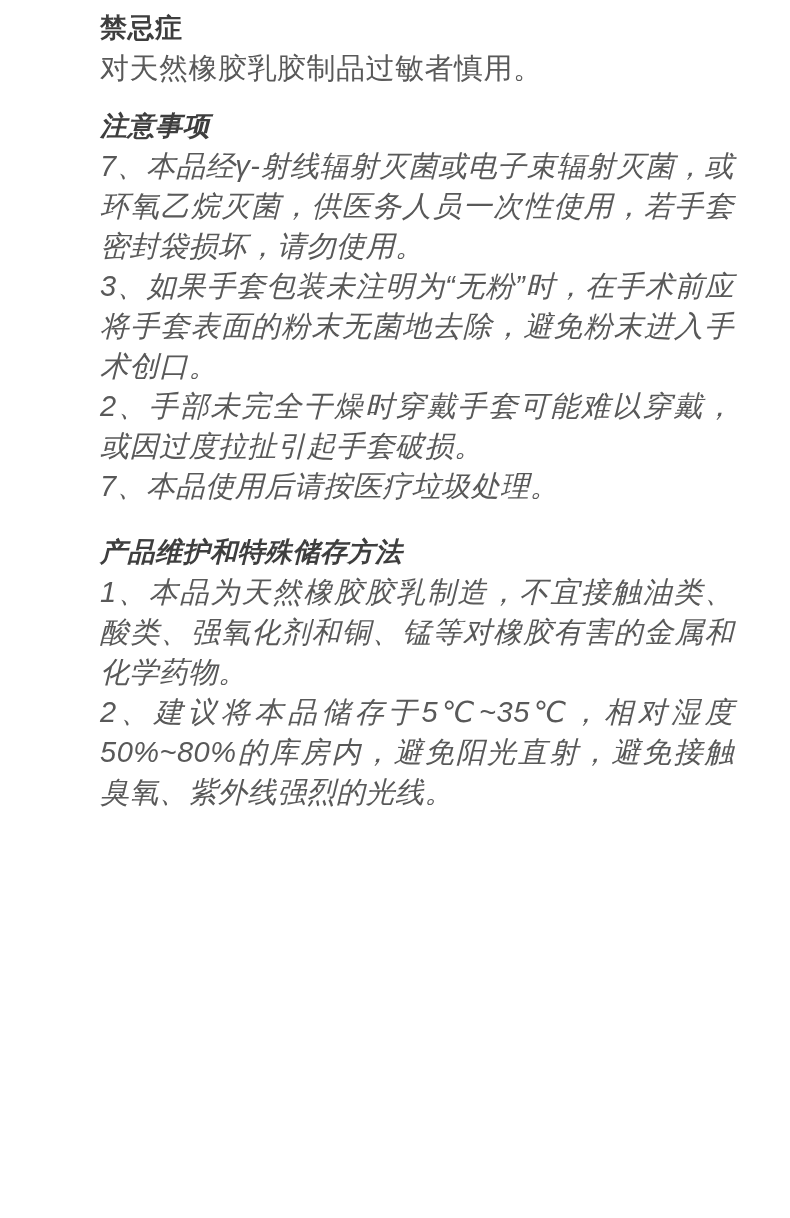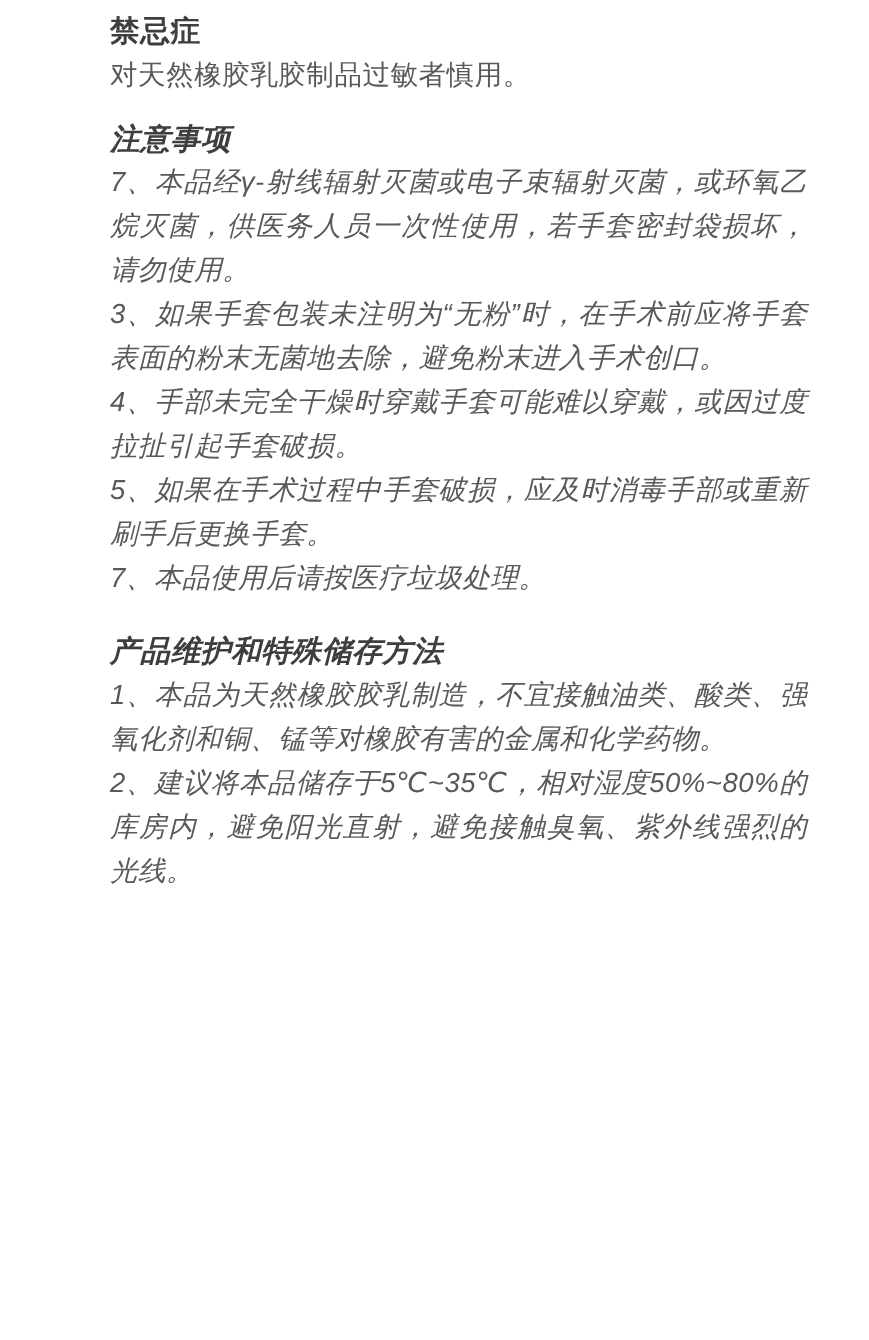--- a/index.html
+++ b/index.html
@@ -25,21 +25,21 @@
   .section-title {
     margin: 0;
     font-size: 27px;
     font-weight: 700;
     line-height: 40px;
     color: #3e3e3e;
     letter-spacing: 0.5px;
   }
   .line {
     margin: 0;
-    font-size: 25px;
+    font-size: 29px;
     font-weight: 400;
     line-height: 40px;
     color: #595959;
     letter-spacing: 0.5px;
     text-align: justify;
     text-justify: inter-ideograph;
   }
 </style>
 </head>
 <body>
@@ -48,22 +48,21 @@
 
   <section class="section">
     <h2 class="section-title">禁忌症</h2>
     <p class="line">对天然橡胶乳胶制品过敏者慎用。</p>
   </section>
 
   <section class="section">
     <h2 class="section-title">注意事项</h2>
     <p class="line">7、本品经γ-射线辐射灭菌或电子束辐射灭菌，或环氧乙烷灭菌，供医务人员一次性使用，若手套密封袋损坏，请勿使用。</p>
     <p class="line">3、如果手套包装未注明为“无粉”时，在手术前应将手套表面的粉末无菌地去除，避免粉末进入手术创口。</p>
-    <p class="line">4、手部未完全干燥时穿戴手套可能难以穿戴，或因过度拉扯引起手套破损。</p>
-    <p class="line">5、如果在手术过程中手套破损，应及时消毒手部或重新刷手后更换手套。</p>
+    <p class="line">2、手部未完全干燥时穿戴手套可能难以穿戴，或因过度拉扯引起手套破损。</p>
     <p class="line">7、本品使用后请按医疗垃圾处理。</p>
   </section>
 
 
   <section class="section">
     <h2 class="section-title">产品维护和特殊储存方法</h2>
     <p class="line">1、本品为天然橡胶胶乳制造，不宜接触油类、酸类、强氧化剂和铜、锰等对橡胶有害的金属和化学药物。</p>
     <p class="line">2、建议将本品储存于5℃~35℃，相对湿度50%~80%的库房内，避免阳光直射，避免接触臭氧、紫外线强烈的光线。</p>
   </section>
 

